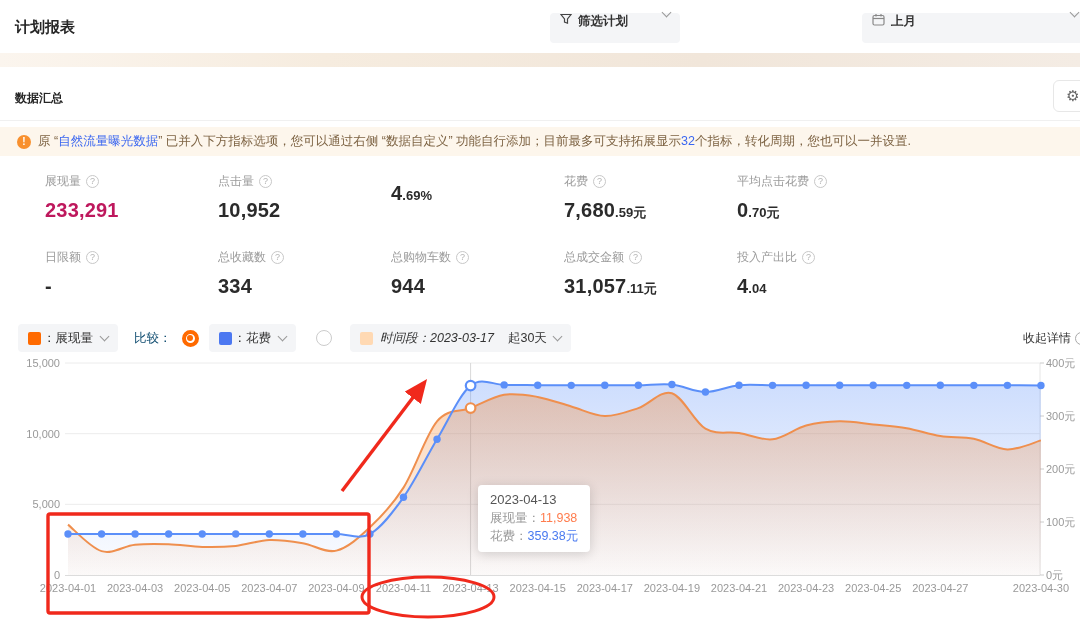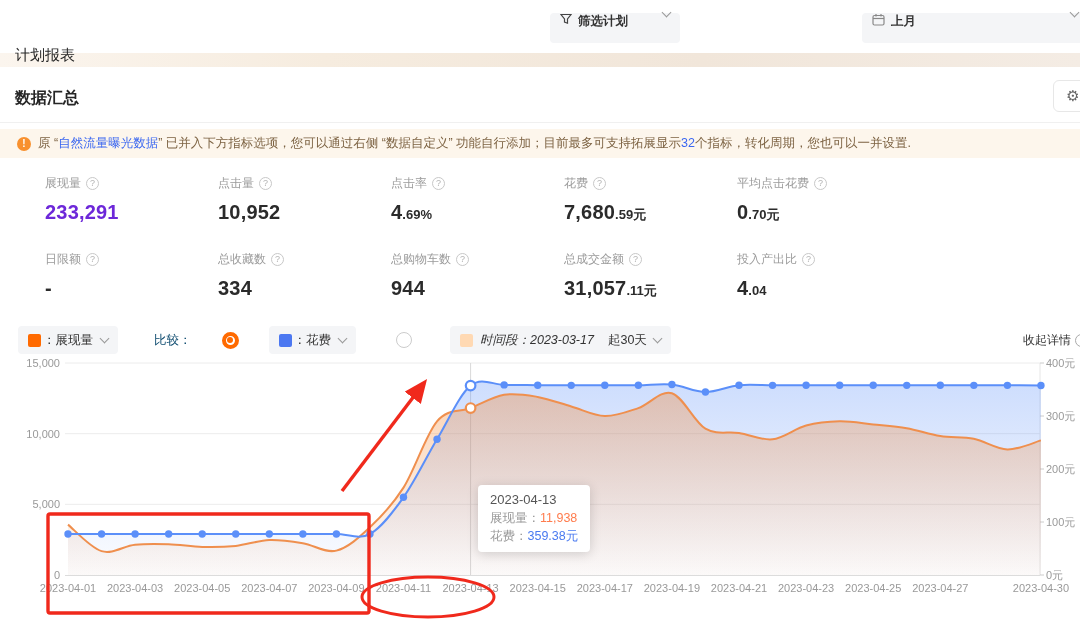--- a/index.html
+++ b/index.html
@@ -2,63 +2,63 @@
 <html><head>
 <meta charset="utf-8">
 <style>
   * { margin:0; padding:0; box-sizing:border-box; }
   html,body { width:1080px; height:625px; overflow:hidden; background:#fff;
     font-family:"Liberation Sans","DejaVu Sans",sans-serif; color:#333; }
   body { position:relative; }
 
   
   .header { position:relative; height:53px; background:#fff; }
-  .page-title { position:absolute; left:15px; top:18px; font-size:15px; font-weight:400; color:#262626;margin-top:28px; }
+  .page-title { position:absolute; left:15px; top:18px; font-size:15px; font-weight:700; color:#262626; }
   .pill { position:absolute; top:13px; height:30px; background:#f4f5f7; border-radius:4px;
     display:flex; align-items:flex-start; padding:0 10px; font-size:12.5px; color:#333; cursor:pointer; }
   .pill .caret { margin-left:auto; }
   .caret { width:7px; height:7px; border-right:1.5px solid #999; border-bottom:1.5px solid #999;
     transform:rotate(45deg); margin-top:-4px; display:inline-block; flex:none; }
   .pill-plan { left:550px; width:130px; }
   .pill-conv { left:690px; width:166px; }
   .pill-month { left:862px; width:226px; }
   .pill .ic { margin-right:6px; display:flex; align-items:center; }
   .lbl-gray { color:#8a8a8a; }
   .val-dark { color:#333; font-weight:600; }
 
   .accent-strip { height:14px; background:linear-gradient(90deg,#fbf5ee 0%,#f6ecdf 30%,#f1e6da 65%,#f4ece4 100%); }
 
   
   .panel { background:#fff; }
   .section-head { position:relative; padding:21px 0 13px 15px; border-bottom:1px solid #f0f0f0; }
-  .section-title { font-size:16px; font-weight:700; color:#262626; }
+  .section-title { font-size:12px; font-weight:700; color:#262626; }
   .gear-btn { position:absolute; left:1053px; top:13px; width:40px; height:32px; background:#fff;
     border:1px solid #e7e7e7; border-radius:6px; font-size:15px; color:#666;
     display:flex; align-items:center; justify-content:center; cursor:pointer; }
 
   .notice { margin-top:6px; height:29px; background:#fdf6ec; display:flex; align-items:center;
     padding-left:17px; font-size:12.5px; color:#7d6343; }
   .notice-icon { width:14px; height:14px; border-radius:50%; background:#f8902e; color:#fff;
     font-size:10px; font-weight:700; display:flex; align-items:center; justify-content:center;
     margin-right:7px; flex:none; }
   .notice a { color:#3a66f0; text-decoration:none; cursor:pointer; }
 
   
   .metrics { display:grid; grid-template-columns:repeat(5,173px); row-gap:27px; padding:17px 0 0 45px; }
   .m-label { font-size:12px; color:#9b9b9b; display:flex; align-items:center; }
   .help { width:13px; height:13px; border:1px solid #c8c8c8; border-radius:50%; margin-left:5px;
     color:#b3b3b3; font-size:9px; line-height:11px; text-align:center; flex:none; cursor:pointer; }
   .help::after { content:"?"; }
   .m-value { margin-top:9px; color:#2b2b2b; }
   .v-big { font-size:20px; font-weight:700; letter-spacing:.2px; }
   .v-small { font-size:13px; font-weight:700; }
-  .metric.hl .v-big, .metric.hl .v-small { color:#6d28d9; }
-
-  
-  .toolbar { display:flex; align-items:center; margin-top:26px; padding-left:18px; font-size:12.5px;gap:20px; }
+  .metric.hl .v-big, .metric.hl .v-small { color:#be185d; }
+
+  
+  .toolbar { display:flex; align-items:center; margin-top:26px; padding-left:18px; font-size:12.5px; }
   .chip { height:28px; background:#f4f5f7; border-radius:4px; display:flex; align-items:center;
     padding:0 10px; cursor:pointer; }
   .sq { width:13px; height:13px; border-radius:2px; display:inline-block; flex:none; }
   .chip .caret { margin-left:7px; }
   .chip .cname { margin:0 1px 0 2px; }
   .cmp-label { margin:0 10px 0 16px; color:#0c4a6e; }
   .radio-on { width:17px; height:17px; border-radius:50%; border:4px solid #ff6a00; background:#fff;
     display:flex; align-items:center; justify-content:center; margin-right:10px; cursor:pointer; flex:none; }
   .radio-on::after { content:""; width:6px; height:6px; border-radius:50%; background:#ff6a00; }
   .radio-off { width:16px; height:16px; border-radius:50%; border:1px solid #ccc; background:#fff;
@@ -139,24 +139,20 @@
       <div class="m-label">
         <span class="m-label-text">点击量</span>
         <span class="help"></span>
       </div>
       <div class="m-value">
         <span class="v-big">10,952</span><span class="v-small"></span>
       </div>
     </div>
 
     <div class="metric">
-      <div class="m-label">
-        <span class="m-label-text">点击率</span>
-        <span class="help"></span>
-      </div>
       <div class="m-value">
         <span class="v-big">4</span><span class="v-small">.69%</span>
       </div>
     </div>
 
     <div class="metric">
       <div class="m-label">
         <span class="m-label-text">花费</span>
         <span class="help"></span>
       </div>

